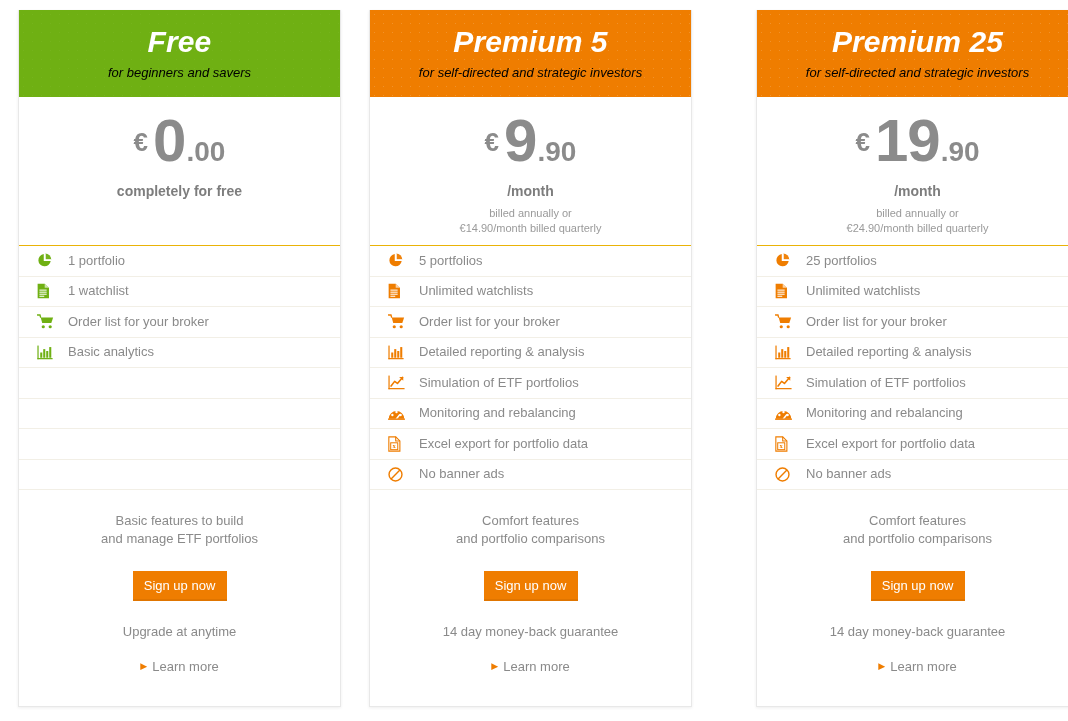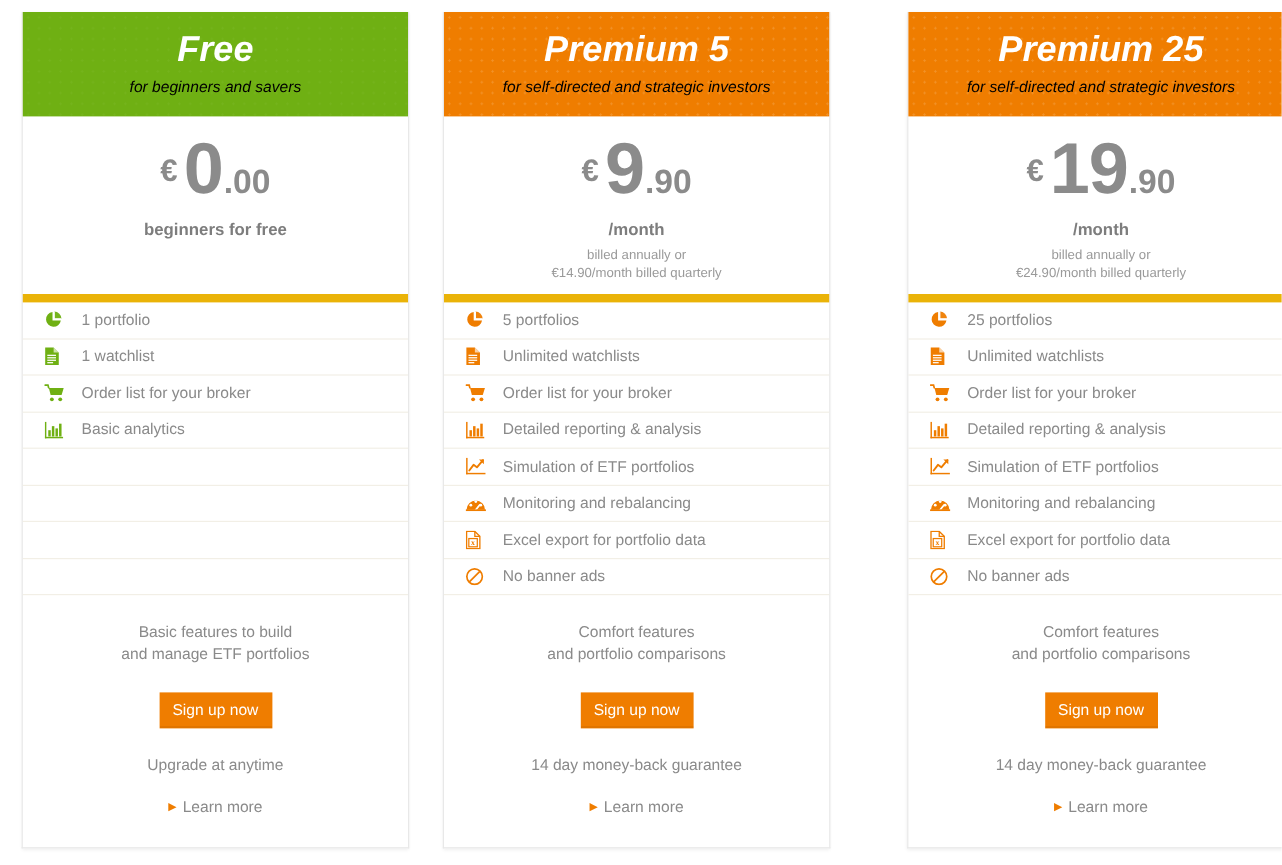--- a/index.html
+++ b/index.html
@@ -132,21 +132,21 @@
     text-align: center;
     line-height: 15px;
   }
 
   
   .features {
     flex: none;
     list-style: none;
     margin: 0;
     padding: 0;
-    border-top: 7px solid #eab308;
+    border-top: 1px solid #eab308;
   }
   .feature-row {
     height: 30.5px;
     display: flex;
     align-items: center;
     padding-left: 18px;
     border-bottom: 1px solid #f2efe6;
     box-sizing: border-box;
   }
   .feature-row.empty { }
@@ -232,21 +232,21 @@
       <div class="card-header green">
         <div class="plan-name">Free</div>
         <div class="plan-tagline">for beginners and savers</div>
       </div>
       <div class="price-block">
         <div class="price-row">
           <span class="price-currency">€</span>
           <span class="price-int">0</span>
           <span class="price-dec">.00</span>
         </div>
-        <div class="price-period">beginners for free</div>
+        <div class="price-period">completely for free</div>
       </div>
       <ul class="features">
         <li class="feature-row">
           <span class="feature-icon">
             <svg width="15" height="15" viewBox="0 0 16 16">
       <path d="M7.2 1.1A6.6 6.6 0 1 0 14.6 8.6H7.2Z" fill="#6fb013"></path>
       <path d="M8.7 0.6v6.5h6.5A6.6 6.6 0 0 0 8.7 0.6Z" fill="#6fb013" opacity="0.95"></path>
       <path d="M8.7 0.6v6.5h6.5" fill="none" stroke="#ffffff" stroke-width="1.1"></path>
     </svg>
           </span>

